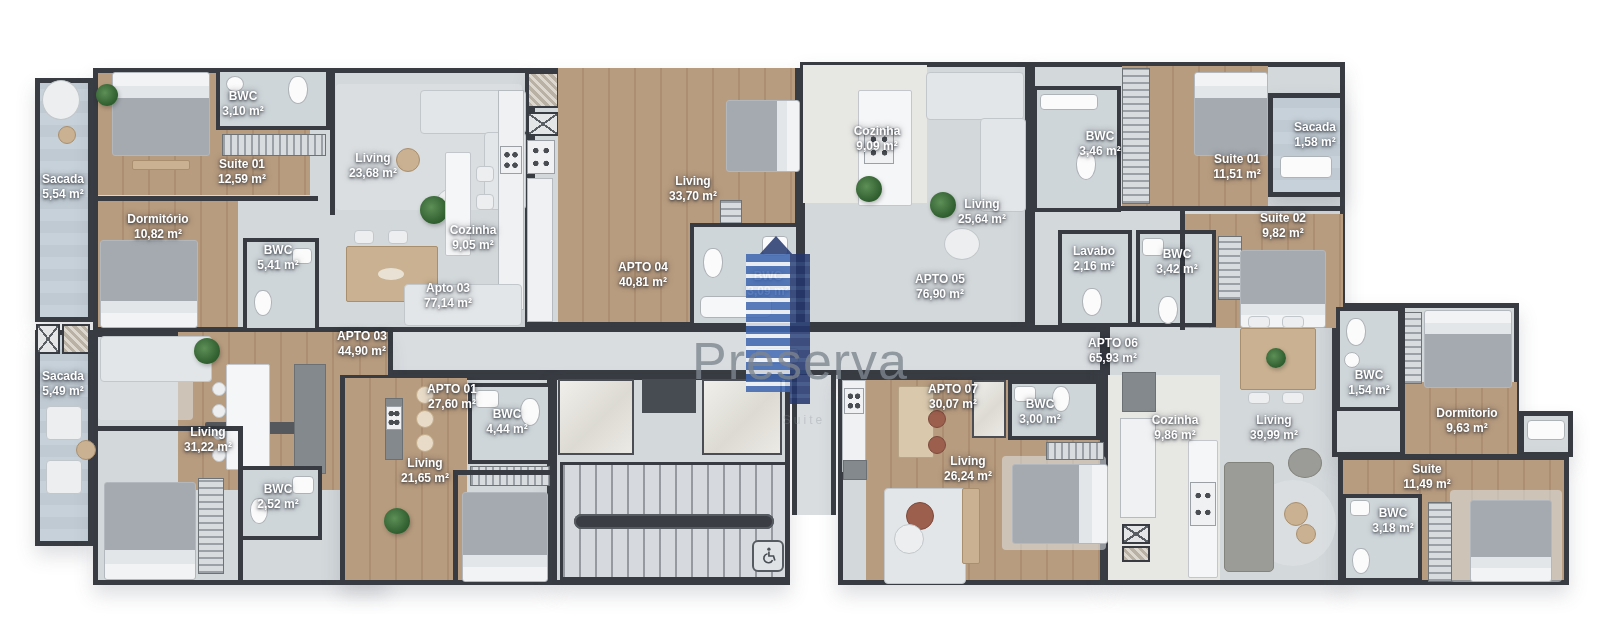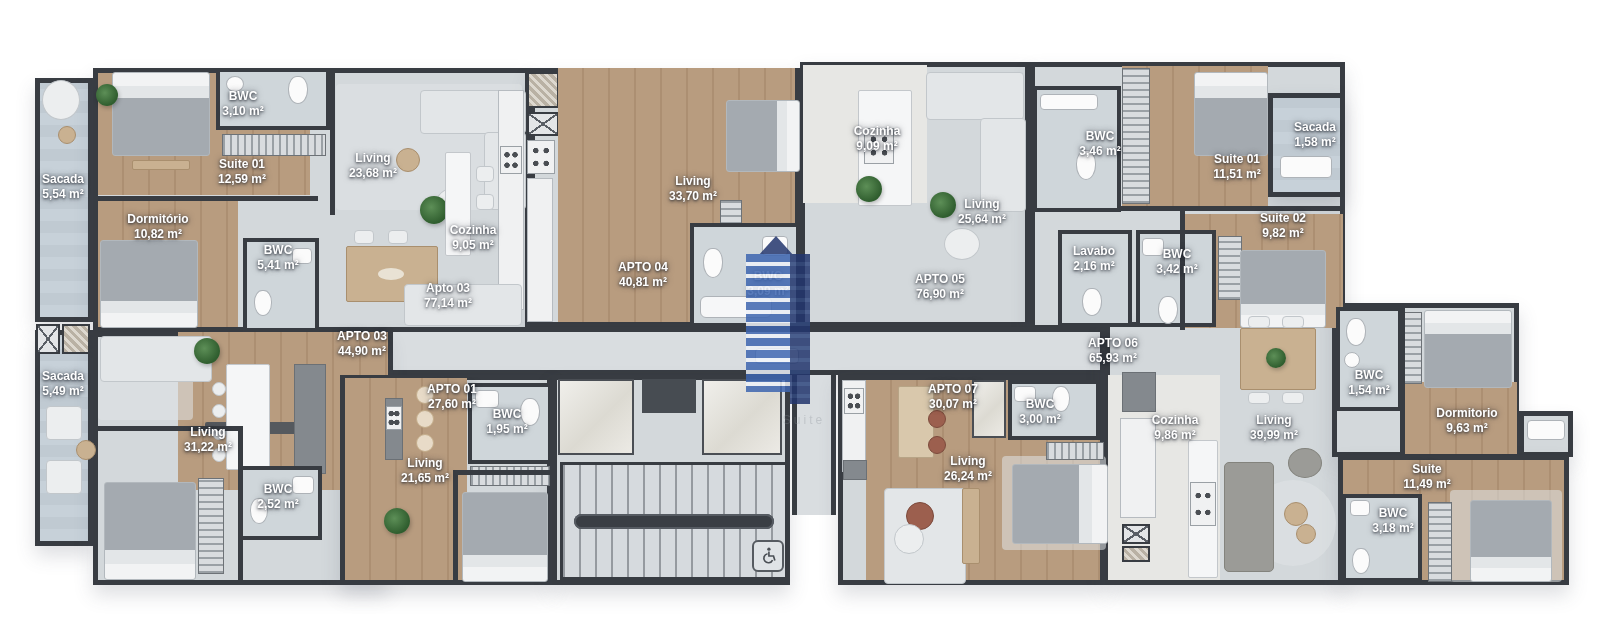--- a/index.html
+++ b/index.html
@@ -371,21 +371,21 @@
       <div class="rlabel" style="left: 278px; top: 497px;">
         <div>BWC</div>
         <div>2,52 m²</div>
       </div>
       <div class="rlabel" style="left: 452px; top: 397px;">
         <div>APTO 01</div>
         <div>27,60 m²</div>
       </div>
       <div class="rlabel" style="left: 507px; top: 422px;">
         <div>BWC</div>
-        <div>1,95 m²</div>
+        <div>4,44 m²</div>
       </div>
       <div class="rlabel" style="left: 425px; top: 471px;">
         <div>Living</div>
         <div>21,65 m²</div>
       </div>
       <div class="rlabel" style="left: 1113px; top: 351px;">
         <div>APTO 06</div>
         <div>65,93 m²</div>
       </div>
       <div class="rlabel" style="left: 953px; top: 397px;">
@@ -425,16 +425,17 @@
         <div>3,18 m²</div>
       </div>
     </div>
 
   <div id="watermark" style="left:0;top:0;width:1600px;height:640px;">
     <div class="wm-logo">
       <div class="wm-apex"></div>
       <div class="wm-towerL"></div>
       <div class="wm-towerR"></div>
     </div>
+    <div class="wm-brand">Preserva</div>
     <div class="wm-tag">Suite</div>
   </div>
 
 </div>
 
 </body></html>

